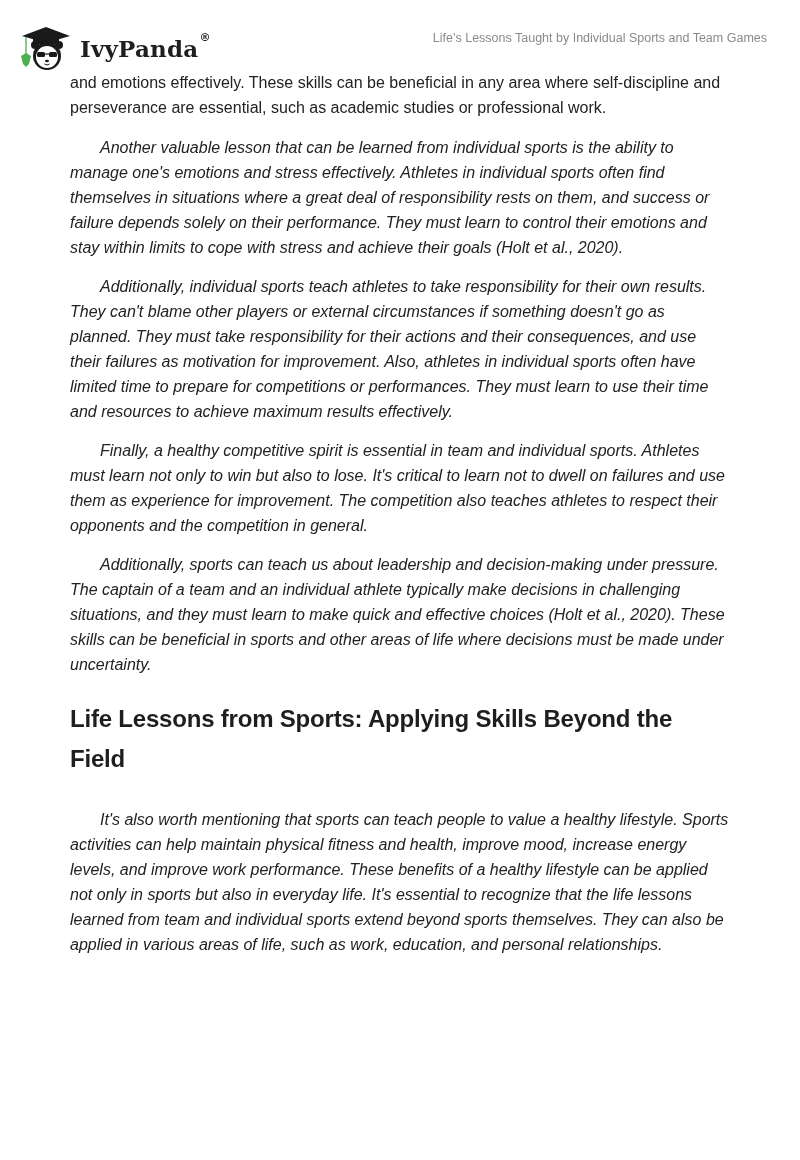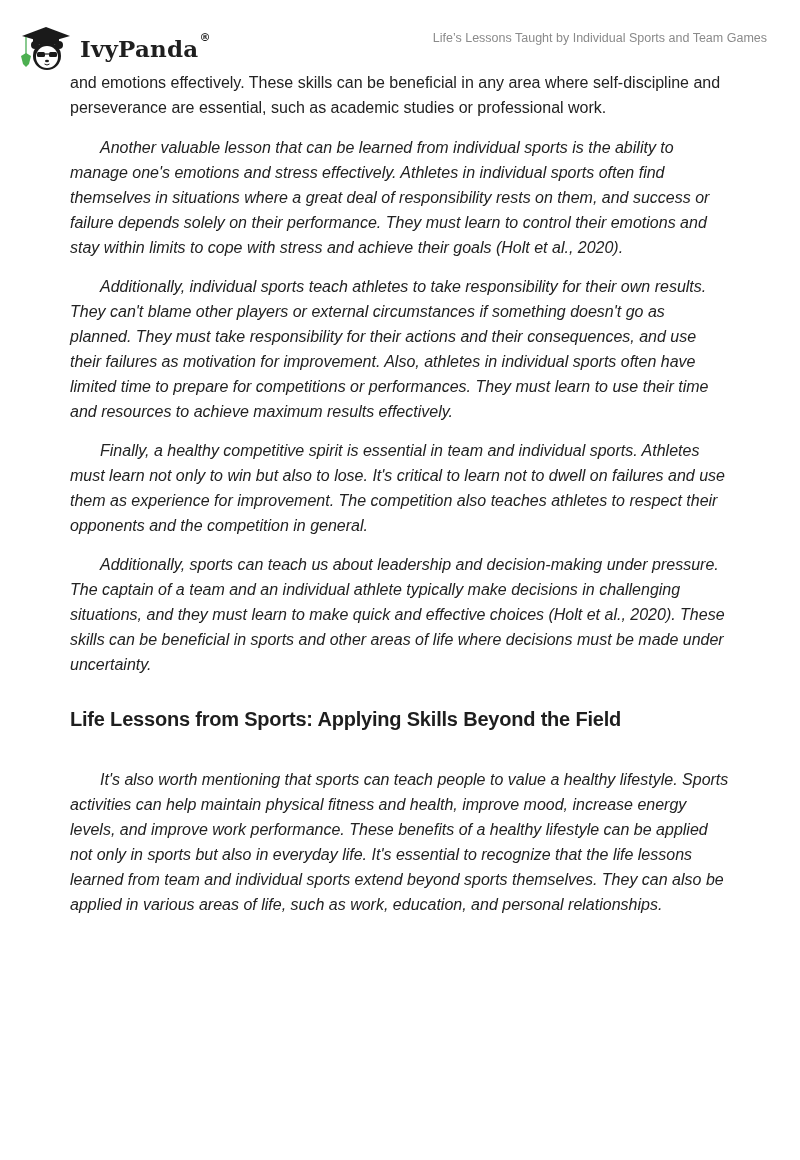--- a/index.html
+++ b/index.html
@@ -10,21 +10,21 @@
     .logo { position: absolute; left: 16px; top: 8px; display: flex; align-items: center; }
     .logo-mark { width: 60px; height: 48px; }
     .logo-text { font-family: "DejaVu Serif", serif; font-weight: bold; font-size: 23px; color: #1f1f1f; margin-left: 4px; letter-spacing: 0.2px; }
     .logo-reg { font-family: "DejaVu Sans", sans-serif; font-size: 11px; vertical-align: top; position: relative; top: -4px; margin-left: 1px; font-weight: bold; }
     .doc-title { position: absolute; right: 33px; top: 15px; font-size: 12.5px; color: #8a8a8a; }
 
     .content { position: absolute; left: 70px; top: 70px; width: 660px; }
     .para { font-size: 16px; line-height: 25px; color: #222222; margin-bottom: 14px; }
     .para.indent { text-indent: 30px; font-style: italic; }
     .para.first { margin-bottom: 15px; }
-    .section-heading { font-size: 20px; font-weight: bold; line-height: 40px; color: #1e1e1e; margin-top: 22px; margin-bottom: 28px; letter-spacing: -0.2px; }
+    .section-heading { font-size: 24px; font-weight: bold; line-height: 40px; color: #1e1e1e; margin-top: 22px; margin-bottom: 28px; letter-spacing: -0.2px; }
 
     .footer-url { position: absolute; right: 33px; top: 1194px; font-size: 15px; color: #9a9a9a; margin-left: 23px; }
   </style>
 </head>
 <body>
 
 <div class="header">
   <div class="logo">
     <svg class="logo-mark" viewBox="0 0 60 48">
 

